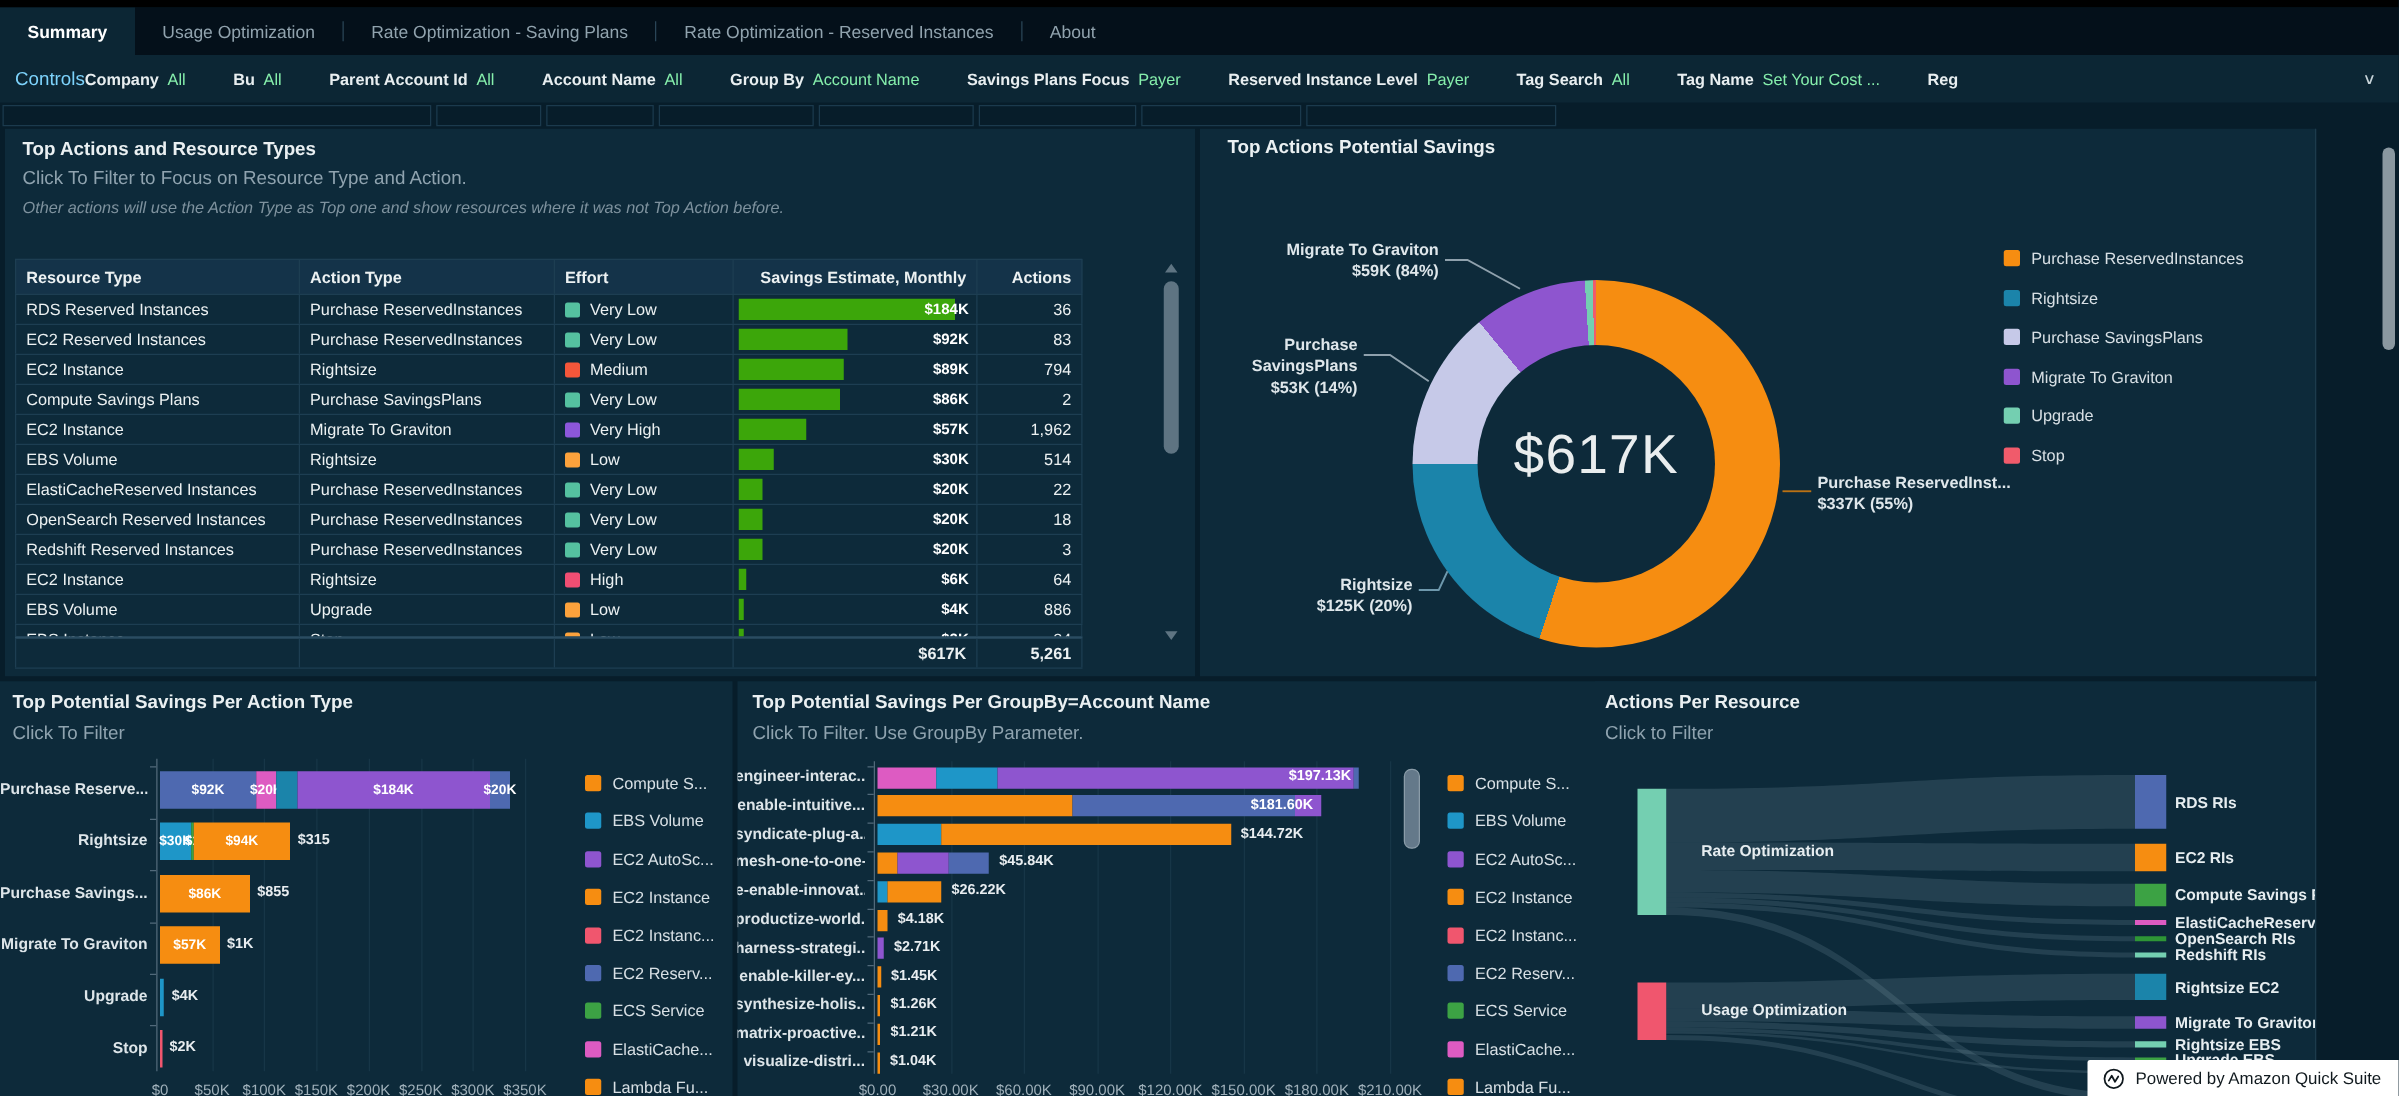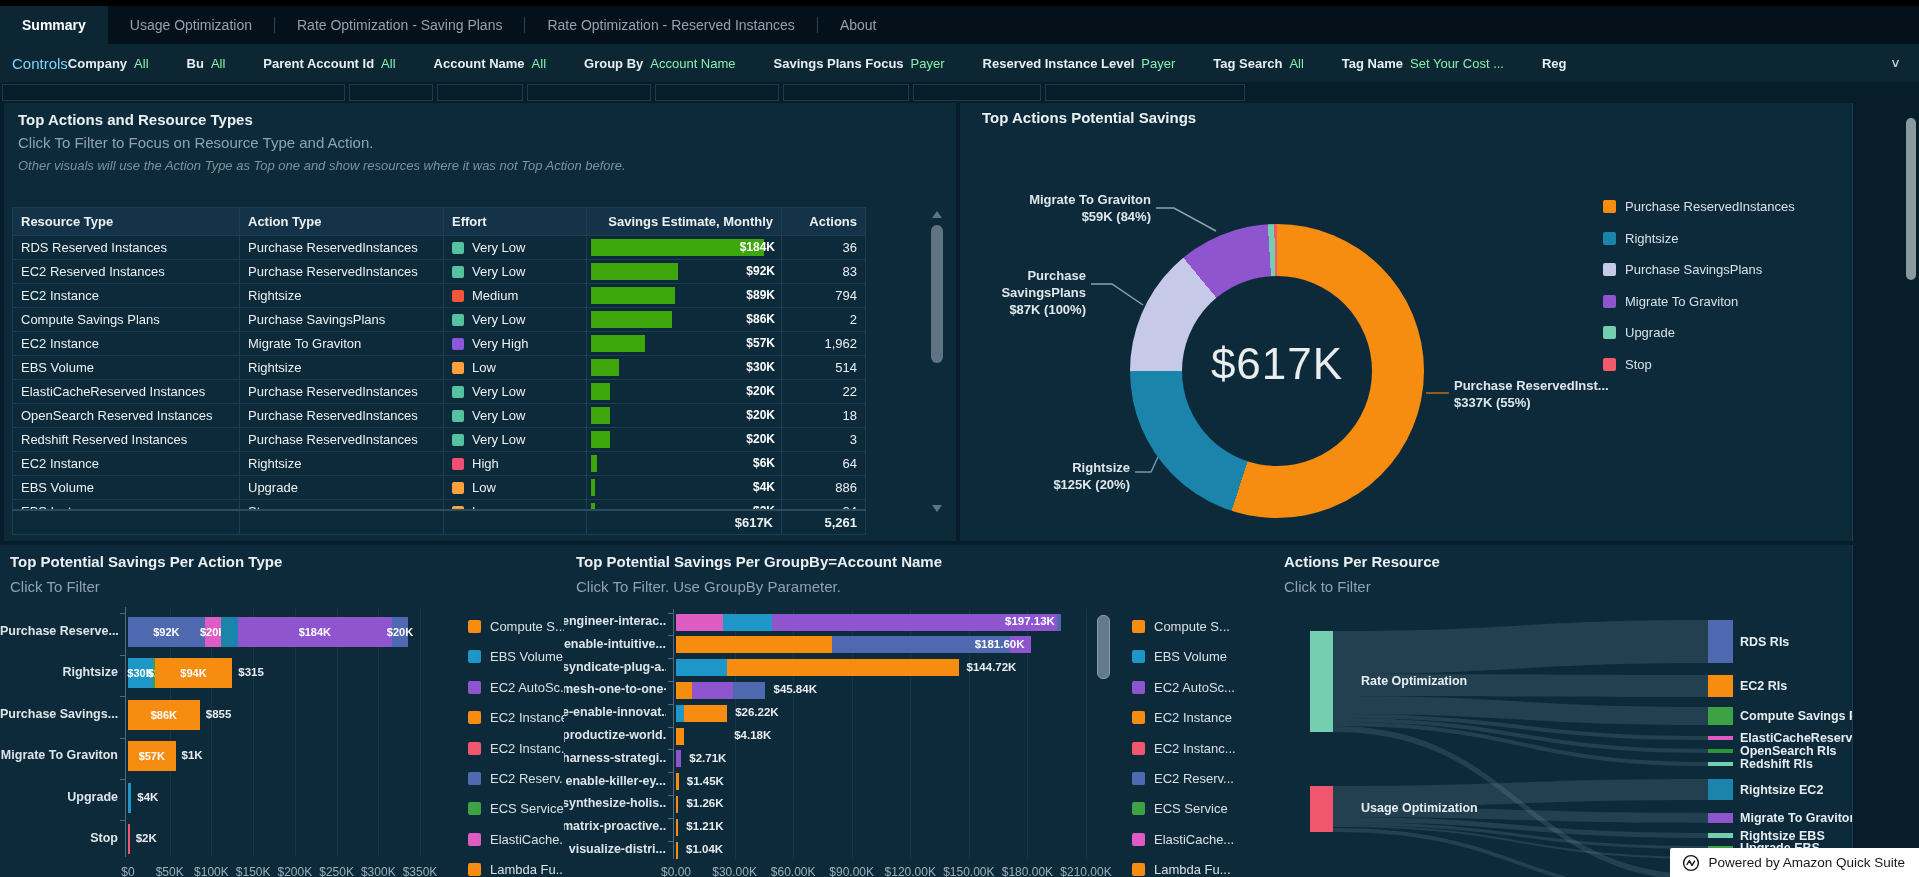--- a/index.html
+++ b/index.html
@@ -144,21 +144,21 @@
       <div class="ctl-box" style="left: 527px; width: 124px;"></div>
       <div class="ctl-box" style="left: 655px; width: 124px;"></div>
       <div class="ctl-box" style="left: 783px; width: 126px;"></div>
       <div class="ctl-box" style="left: 913px; width: 128px;"></div>
       <div class="ctl-box" style="left: 1045px; width: 200px;"></div>
     </div>
 
   <div class="panel" id="panel-table" style="left:4px;top:103px;width:952px;height:438px;">
     <div class="p-title" style="position:absolute;left:14px;top:8px;">Top Actions and Resource Types</div>
     <div class="p-sub" style="position:absolute;left:14px;top:31px;">Click To Filter to Focus on Resource Type and Action.</div>
-    <div class="p-note" style="position:absolute;left:14px;top:55px;">Other visuals will use  the Action Type as Top one and show resources where it was not Top Action before.</div>
+    <div class="p-note" style="position:absolute;left:14px;top:55px;">Other actions will use  the Action Type as Top one and show resources where it was not Top Action before.</div>
     <div id="tbl">
         <div class="trow thead">
           <div>Resource Type</div>
           <div>Action Type</div>
           <div>Effort</div>
           <div class="num">Savings Estimate, Monthly</div>
           <div class="num">Actions</div>
         </div>
         <div class="trow">
           <div>RDS Reserved Instances</div>
@@ -343,21 +343,21 @@
       <path d="M131,181 L152,181 L183,202" stroke="#8FA1AD" stroke-width="1.5" fill="none"></path>
       <path d="M175,369 L191,369 L198,354" stroke="#6E98AC" stroke-width="1.5" fill="none"></path>
       <path d="M489,290 L466,290" stroke="#B97114" stroke-width="1.5" fill="none"></path>
     </svg>
     <div class="callout" id="co-0" style="right:701px;top:88px;text-align:right;">
         <div>Migrate To Graviton</div>
         <div>$59K (84%)</div>
       </div>
     <div class="callout" id="co-1" style="right:766px;top:164px;text-align:right;">
         <div>Purchase SavingsPlans</div>
-        <div>$87K (100%)</div>
+        <div>$53K (14%)</div>
       </div>
     <div class="callout" id="co-2" style="right:722px;top:356px;text-align:right;">
         <div>Rightsize</div>
         <div>$125K (20%)</div>
       </div>
     <div class="callout" id="co-3" style="left:494px;top:274px;text-align:left;">
         <div>Purchase ReservedInst...</div>
         <div>$337K (55%)</div>
       </div>
     <div id="donut-legend">
@@ -499,21 +499,21 @@
           <span class="legend-sq" style="background: rgb(221, 91, 194);"></span>
           <span class="legend-txt">ElastiCache...</span>
         </div>
         <div class="legend-item" style="left: 468px; top: 317.2px;">
           <span class="legend-sq" style="background: rgb(246, 141, 17);"></span>
           <span class="legend-txt">Lambda Fu...</span>
         </div>
       </div>
   </div>
 
-  <div class="panel" id="panel-account" style="left:564px;top:545px;width:746px;height:332px;">
+  <div class="panel" id="panel-account" style="left:590px;top:545px;width:746px;height:332px;">
     <div class="p-title" style="position:absolute;left:12px;top:8px;">Top Potential Savings Per GroupBy=Account Name</div>
     <div class="p-sub" style="position:absolute;left:12px;top:33px;">Click To Filter. Use GroupBy Parameter.</div>
     <div id="chart-account" style="position:absolute;left:0;top:0;width:682px;height:332px;">
         <div class="x-tick" style="left: 112px; top: 320px;">$0.00</div>
         <div class="grid-v" style="left: 170.571px; top: 64px; height: 250px;"></div>
         <div class="x-tick" style="left: 170.571px; top: 320px;">$30.00K</div>
         <div class="grid-v" style="left: 229.143px; top: 64px; height: 250px;"></div>
         <div class="x-tick" style="left: 229.143px; top: 320px;">$60.00K</div>
         <div class="grid-v" style="left: 287.714px; top: 64px; height: 250px;"></div>
         <div class="x-tick" style="left: 287.714px; top: 320px;">$90.00K</div>
@@ -563,21 +563,21 @@
         <div class="bar-row" style="left: 112px; top: 159.7px; height: 17px;">
           <div class="bar-seg" style="width: 7.80952px; background: rgb(30, 150, 200);"></div>
           <div class="bar-seg" style="width: 43.3819px; background: rgb(246, 141, 17);"></div>
         </div>
         <div class="out-label" style="left: 171.191px; top: 161.2px;">$26.22K</div>
         <div class="cat-label" style="right: 580px; top: 183px; max-width: 104px;">productize-world...</div>
         <div class="axis-tick" style="left: 104px; width: 5px; top: 181.6px;"></div>
         <div class="bar-row" style="left: 112px; top: 182.5px; height: 17px;">
           <div class="bar-seg" style="width: 8.16095px; background: rgb(246, 141, 17);"></div>
         </div>
-        <div class="out-label" style="left: 128.161px; top: 184px; margin-left: 42px;">$4.18K</div>
+        <div class="out-label" style="left: 128.161px; top: 184px;">$4.18K</div>
         <div class="cat-label" style="right: 580px; top: 205.8px; max-width: 104px;">harness-strategi...</div>
         <div class="axis-tick" style="left: 104px; width: 5px; top: 204.4px;"></div>
         <div class="bar-row" style="left: 112px; top: 205.3px; height: 17px;">
           <div class="bar-seg" style="width: 5.29095px; background: rgb(142, 85, 207);"></div>
         </div>
         <div class="out-label" style="left: 125.291px; top: 206.8px;">$2.71K</div>
         <div class="cat-label" style="right: 580px; top: 228.6px; max-width: 104px;">enable-killer-ey...</div>
         <div class="axis-tick" style="left: 104px; width: 5px; top: 227.2px;"></div>
         <div class="bar-row" style="left: 112px; top: 228.1px; height: 17px;">
           <div class="bar-seg" style="width: 2.83095px; background: rgb(246, 141, 17);"></div>

